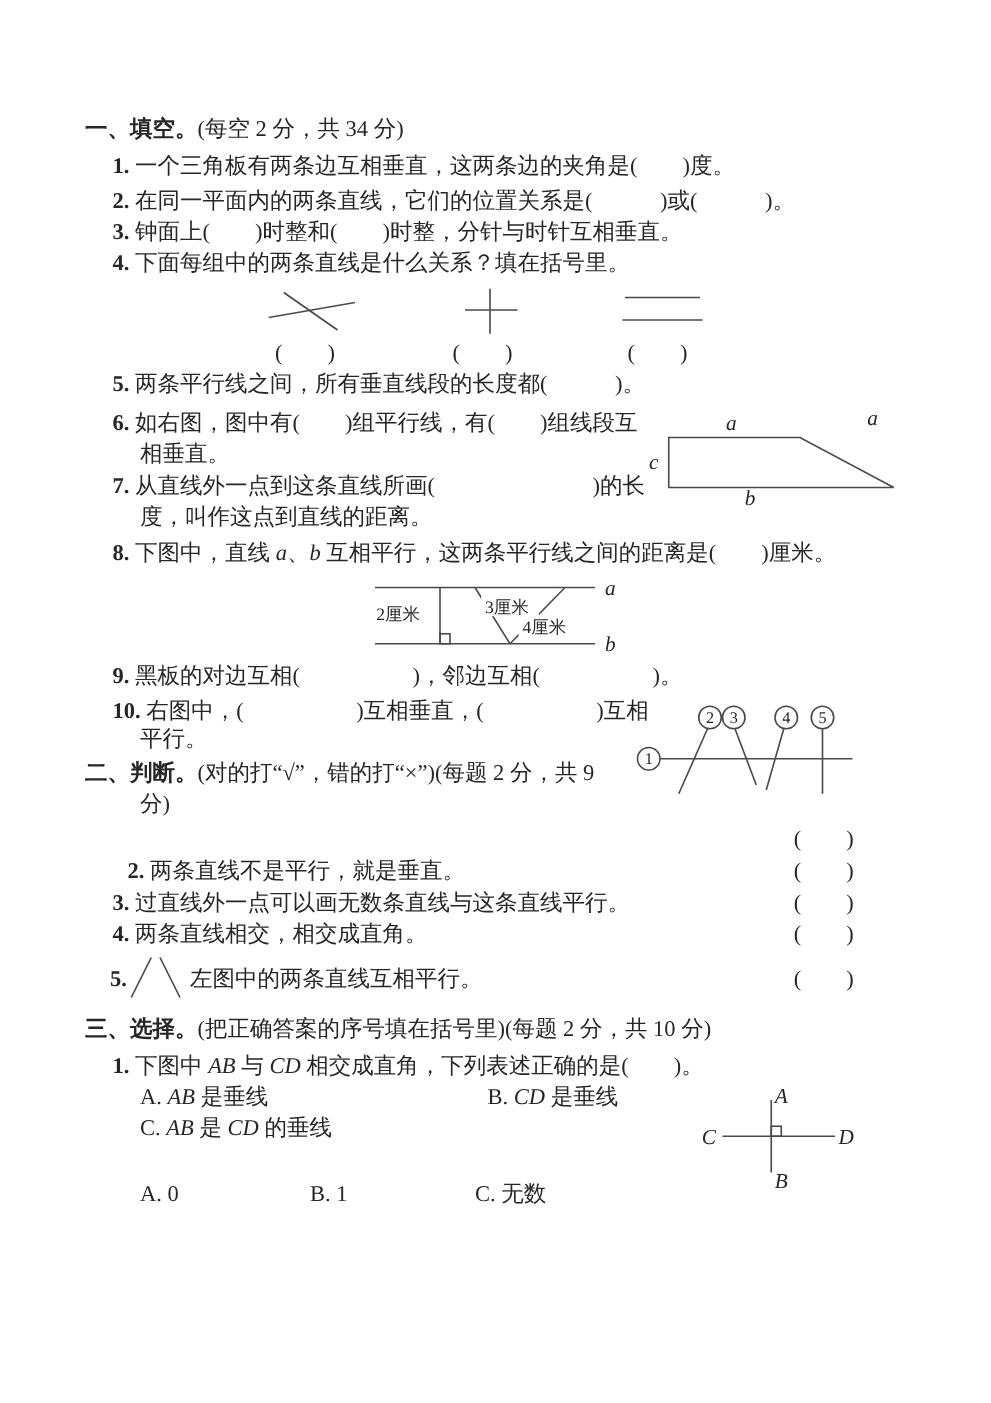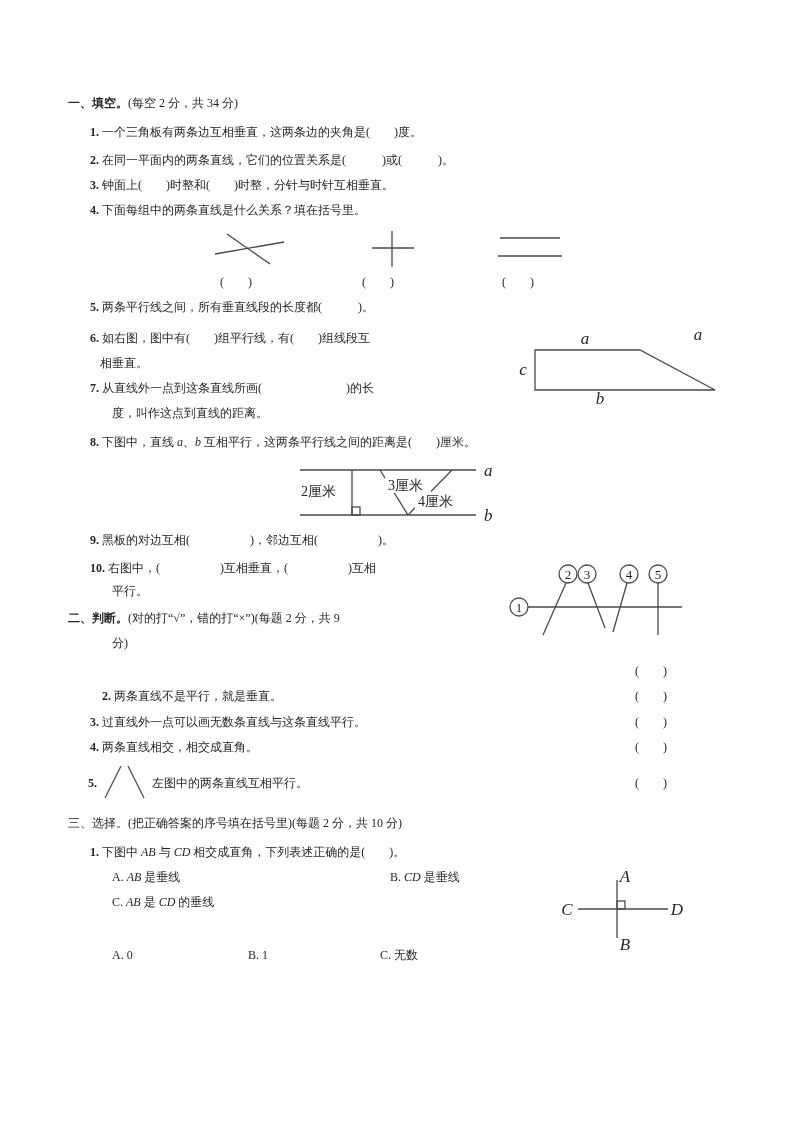--- a/index.html
+++ b/index.html
@@ -1,20 +1,20 @@
 <!DOCTYPE html>
 <html><head>
 <meta charset="utf-8">
 <style>
   html,body{margin:0;padding:0;background:#ffffff;}
   .page{
     position:relative;width:793px;height:1122px;background:#ffffff;
     font-family:"Liberation Serif","DejaVu Serif",serif;color:#262626;overflow:hidden;
   }
-  .ln{position:absolute;font-size:12px;line-height:24px;white-space:pre;}
+  .ln{position:absolute;font-size:18px;line-height:24px;white-space:pre;}
   .fig{position:absolute;}
   .fig line,.fig polygon,.fig rect.sq,.fig circle{stroke:#4a4a4a;stroke-width:1.3;fill:none;}
   .fig text{fill:#262626;stroke:none;font-family:"Liberation Serif","DejaVu Serif",serif;}
   .fig .wbg{fill:#ffffff;stroke:none;}
   .fig .lbl{font-style:italic;font-size:17px;}
   .fig .dim{font-size:14px;}
   .fig .num{font-size:13px;}
 </style>
 </head>
 <body>
@@ -38,21 +38,21 @@
   <svg class="fig" style="left:492px;top:230px" width="80" height="36">
     <line x1="8" y1="8" x2="68" y2="8"></line>
       <line x1="6" y1="26" x2="70" y2="26"></line>
   </svg>
   <div class="ln" style="left:220px;top:270px">(　　)</div>
   <div class="ln" style="left:362px;top:270px">(　　)</div>
   <div class="ln" style="left:502px;top:270px">(　　)</div>
 
   <div class="ln" style="left:90px;top:295px"><span style="font-weight: bold;">5. </span><span>两条平行线之间，所有垂直线段的长度都(　　　)。</span></div>
   <div class="ln" style="left:90px;top:326px"><span style="font-weight: bold;">6. </span><span>如右图，图中有(　　)组平行线，有(　　)组线段互</span></div>
-  <div class="ln" style="left:100px;top:351px"><span>相垂直。</span></div>
+  <div class="ln" style="left:112px;top:351px"><span>相垂直。</span></div>
 
   <svg class="fig" style="left:515px;top:328px" width="235" height="80">
     <polygon points="20,22 125,22 200,62 20,62"></polygon>
     <text class="lbl" x="70" y="16" text-anchor="middle">a</text>
     <text class="lbl" x="183" y="12" text-anchor="middle">a</text>
     <text class="lbl" x="8" y="47" text-anchor="middle">c</text>
     <text class="lbl" x="85" y="76" text-anchor="middle">b</text>
   </svg>
 
   <div class="ln" style="left:90px;top:376px"><span style="font-weight: bold;">7. </span><span>从直线外一点到这条直线所画(　　　　　　　)的长</span></div>
@@ -107,21 +107,21 @@
     <line x1="5" y1="38" x2="21" y2="6"></line>
       <line x1="28" y1="6" x2="44" y2="38"></line>
   </svg>
   <div class="ln" style="left:152px;top:771px"><span>左图中的两条直线互相平行。</span></div>
   <div class="ln" style="left:635px;top:659px">(　　)</div>
   <div class="ln" style="left:635px;top:684px">(　　)</div>
   <div class="ln" style="left:635px;top:710px">(　　)</div>
   <div class="ln" style="left:635px;top:735px">(　　)</div>
   <div class="ln" style="left:635px;top:771px">(　　)</div>
 
-  <div class="ln" style="left:68px;top:811px"><span style="font-weight: normal;">三、选择。</span><span>(把正确答案的序号填在括号里)(每题 2 分，共 10 分)</span></div>
+  <div class="ln" style="left:68px;top:811px"><span style="font-weight: bold;">三、选择。</span><span>(把正确答案的序号填在括号里)(每题 2 分，共 10 分)</span></div>
   <div class="ln" style="left:90px;top:840px"><span style="font-weight: bold;">1. </span><span>下图中 </span><span style="font-style: italic;">AB</span><span> 与 </span><span style="font-style: italic;">CD</span><span> 相交成直角，下列表述正确的是(　　)。</span></div>
   <div class="ln" style="left:112px;top:865px"><span>A. </span><span style="font-style: italic;">AB</span><span> 是垂线</span></div>
   <div class="ln" style="left:390px;top:865px"><span>B. </span><span style="font-style: italic;">CD</span><span> 是垂线</span></div>
   <div class="ln" style="left:112px;top:890px"><span>C. </span><span style="font-style: italic;">AB</span><span> 是 </span><span style="font-style: italic;">CD</span><span> 的垂线</span></div>
 
   <svg class="fig" style="left:555px;top:862px" width="185" height="95">
     <line x1="62" y1="18" x2="62" y2="76"></line>
     <line x1="23" y1="47" x2="113" y2="47"></line>
     <rect class="sq" x="62" y="39" width="8" height="8"></rect>
     <text class="lbl" x="70" y="20" text-anchor="middle">A</text>

